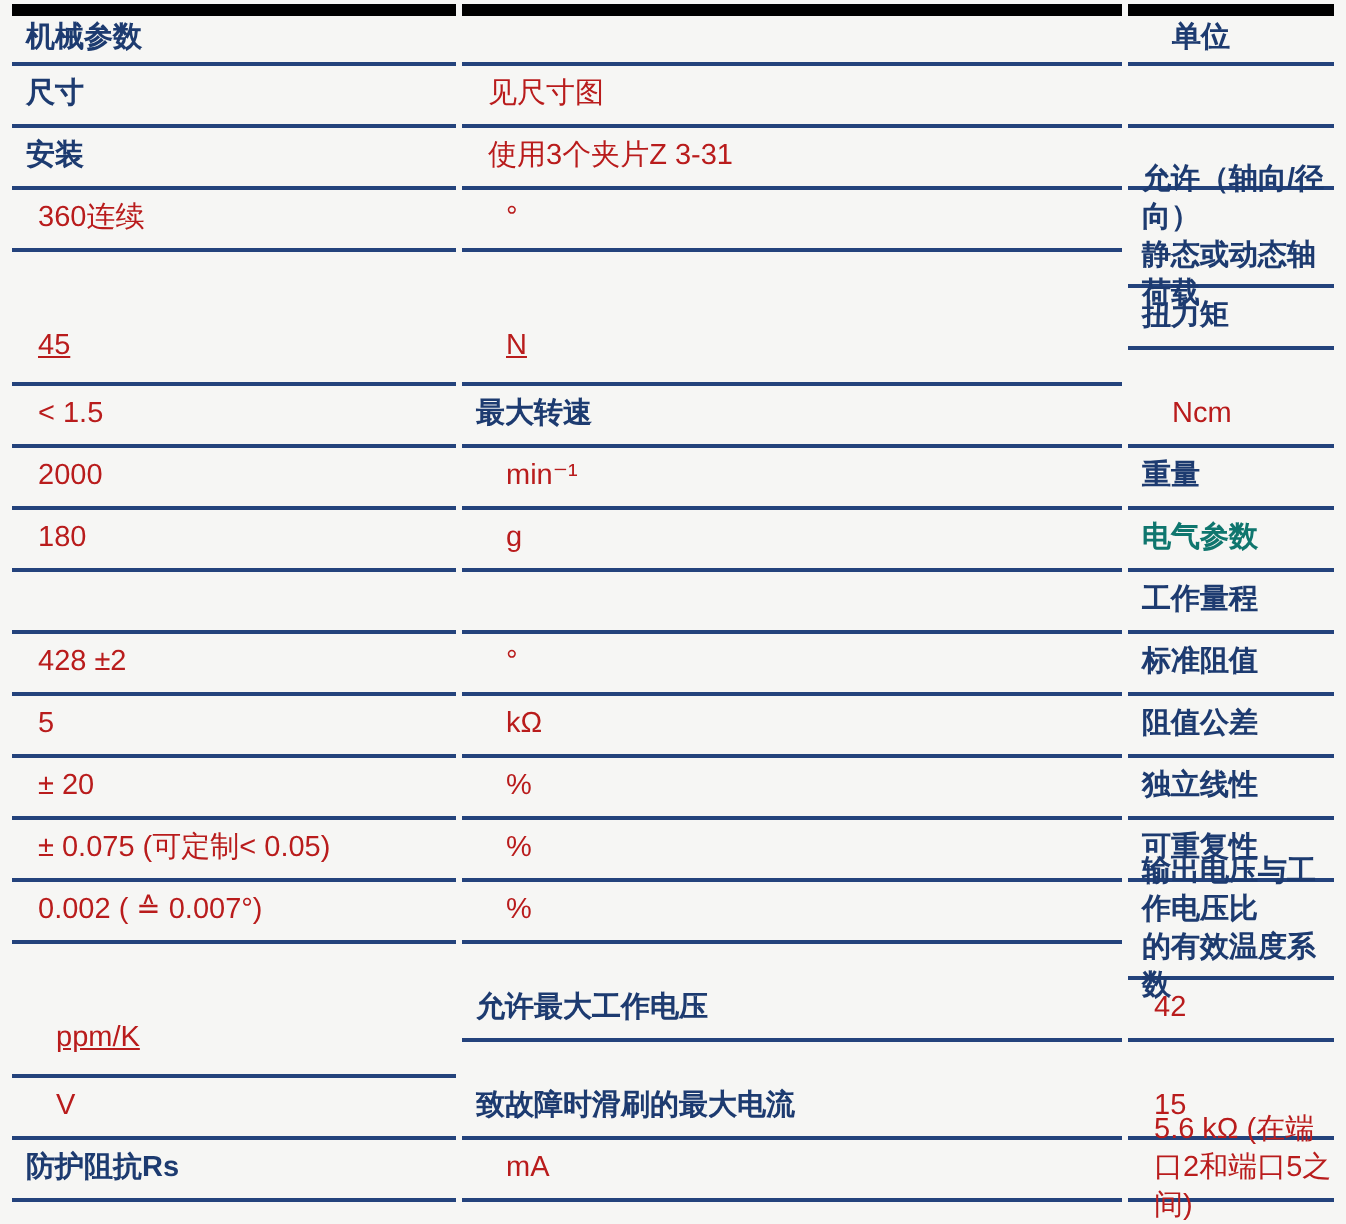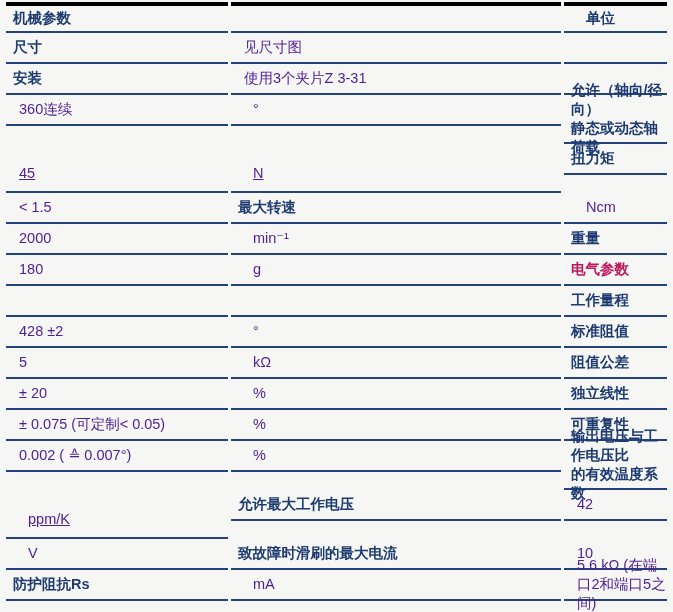--- a/index.html
+++ b/index.html
@@ -17,35 +17,35 @@
     display: grid;
     grid-template-columns: 222px 330px 1fr;
     column-gap: 3px;
   }
   .cell {
     height: 31px;
     border-bottom: 2px solid #24437c;
     display: flex;
     align-items: center;
     font-size: 14.5px;
-    color: #4c1d95;
+    color: #b91c1c;
     line-height: 19px;
   }
   .cell.hdr {
-    border-top: 4px solid #000000;
+    border-top: 6px solid #000000;
   }
   .label {
     font-weight: bold;
     color: #1d3b70;
     padding-left: 7px;
     white-space: pre-line;
   }
   .value { padding-left: 13px; }
   .unit  { padding-left: 22px; }
-  .section { font-weight: bold; color: #be185d; }
+  .section { font-weight: bold; color: #0f766e; }
   .tall { height: 49px; }
   .value.tall, .unit.tall {
     align-items: flex-end;
     padding-bottom: 8px;
     text-decoration: underline;
   }
 </style>
 </head>
 <body>
 
@@ -108,19 +108,19 @@
 
   <div class="cell label tall">输出电压与工作电压比
 的有效温度系数</div>
   <div class="cell unit tall">ppm/K</div>
 
   <div class="cell label">允许最大工作电压</div>
   <div class="cell value">42</div>
   <div class="cell unit">V</div>
 
   <div class="cell label">致故障时滑刷的最大电流</div>
-  <div class="cell value">10</div>
+  <div class="cell value">15</div>
   <div class="cell label">防护阻抗Rs</div>
 
   <div class="cell unit">mA</div>
   <div class="cell value">5.6 kΩ (在端口2和端口5之间)</div>
   <div class="cell unit"></div>
 </div>
 
 </body></html>

